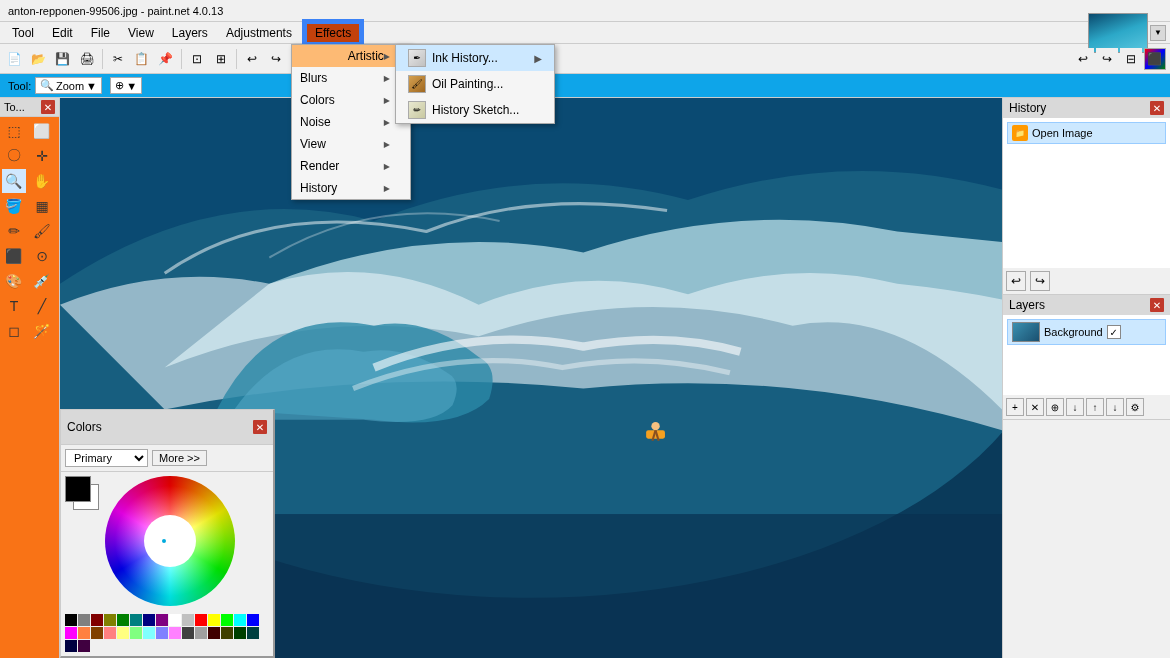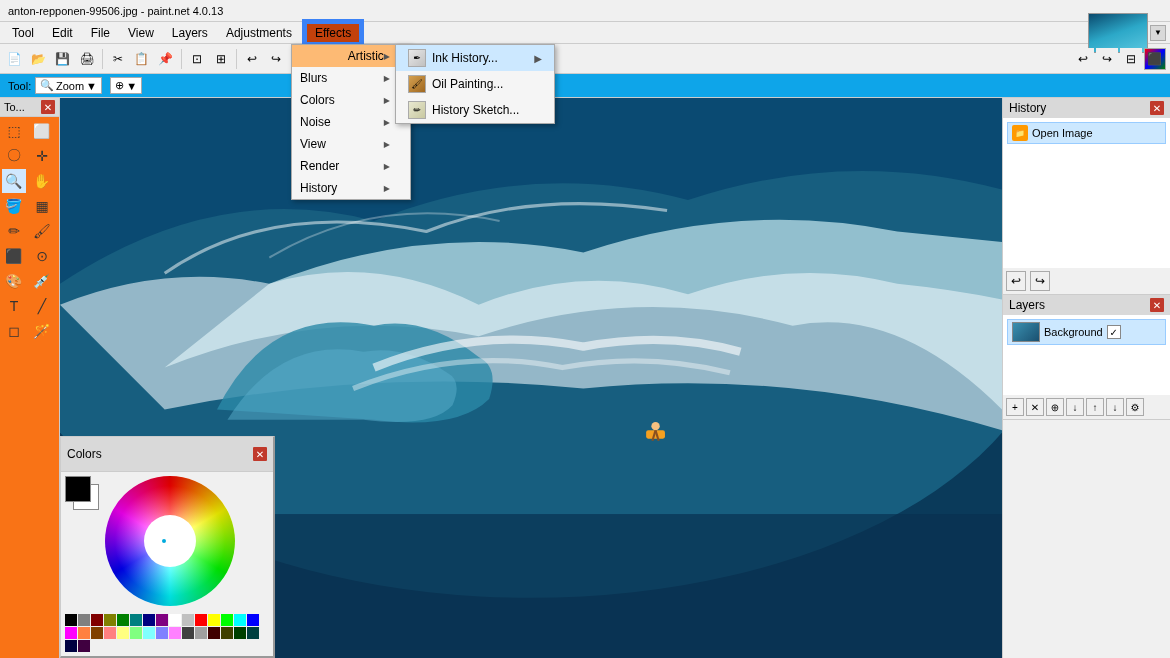--- a/index.html
+++ b/index.html
@@ -532,20 +532,27 @@
 
         <path d="M100,170 Q200,100 350,130 Q450,90 580,110" stroke="white" stroke-width="3" fill="none" opacity="0.5"></path>
         <path d="M200,155 Q300,95 420,120" stroke="white" stroke-width="2" fill="none" opacity="0.3"></path>
       </svg>
     </div>
 
     <div id="colors-panel">
       <div id="colors-panel-header">
         <span>Colors</span>
         <div class="panel-close">✕</div>
+      </div>
+      <div id="colors-toolbar">
+        <select class="primary-select">
+          <option>Primary</option>
+          <option>Secondary</option>
+        </select>
+        <button class="more-btn">More &gt;&gt;</button>
       </div>
       <div id="colors-main">
         <div class="color-swatches">
           <div class="swatch-pair">
             <div class="swatch-bg"></div>
             <div class="swatch-fg"></div>
           </div>
         </div>
         <div class="color-wheel-container">
           <div class="color-wheel">

